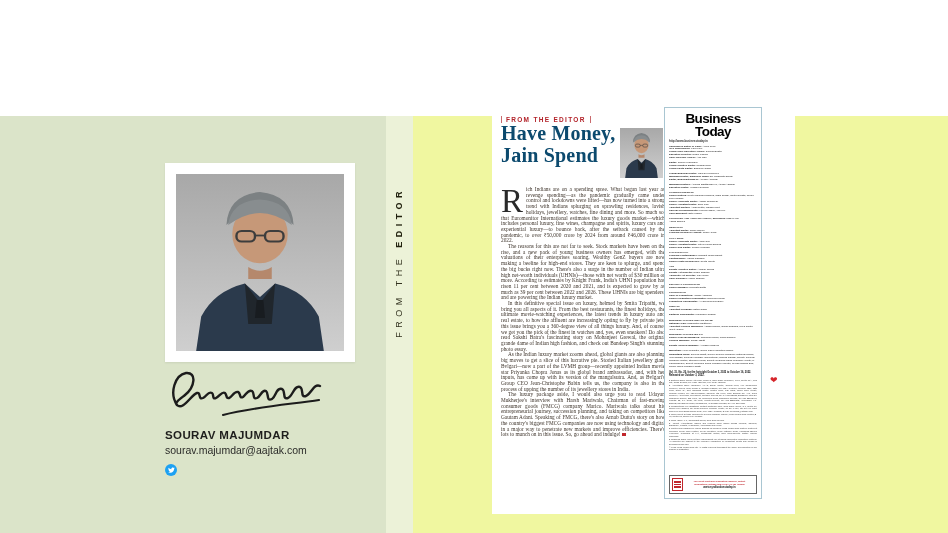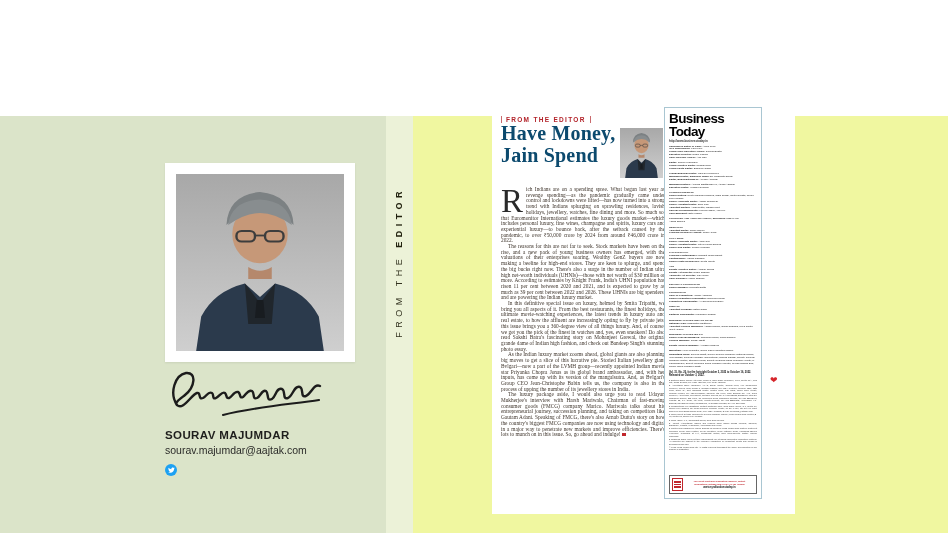--- a/index.html
+++ b/index.html
@@ -43,21 +43,21 @@
   .endmark{display:inline-block;width:3.4px;height:3.4px;background:#c1272d;margin-left:1.5px;}
   #signoff{right:8px;top:352px;width:132px;text-align:center;}
   #signoff svg{width:86px;height:30px;display:block;margin:0 auto;}
   #signoff-email{font-size:5.3px;font-weight:bold;color:#2c2c2a;margin-top:1px;}
   #signoff-handle{font-size:4.6px;color:#3a3a38;margin-top:1px;}
 
   
   #masthead{left:172px;top:21px;width:98px;height:392px;background:#fff;border:1px solid #a9c6d2;
             box-sizing:border-box;padding:4px 4px 26px 4px;overflow:hidden;}
   #bt-logo{font-size:13.5px;font-weight:bold;letter-spacing:-.6px;color:#000;line-height:13px;
-           font-family:"Liberation Sans",sans-serif;}
+           font-family:"Liberation Sans",sans-serif;text-align:center;}
   #bt-url{font-size:2.9px;font-weight:bold;color:#333;margin:1px 0 2.5px 0;}
   #staff{font-size:2.5px;line-height:2.95px;color:#141414;}
   #staff .mi-line b{font-weight:bold;}
   #staff .mi-header{font-weight:bold;margin-top:.6px;color:#1a1a1a;}
   #staff .mi-gap{height:1.9px;}
   #vol-line{font-size:2.55px;font-weight:bold;line-height:3px;color:#101010;margin-top:2px;}
   #fineprint{font-size:2.15px;line-height:2.5px;color:#3a3a3a;text-align:justify;margin-top:1.5px;}
   #fineprint .fp{margin:0 0 .6px 0;}
   #synd-box{position:absolute;left:4px;right:4px;bottom:4px;border:1px solid #666;background:#fff;
             display:flex;align-items:center;gap:2px;padding:1.5px 2px;height:19px;box-sizing:border-box;}

